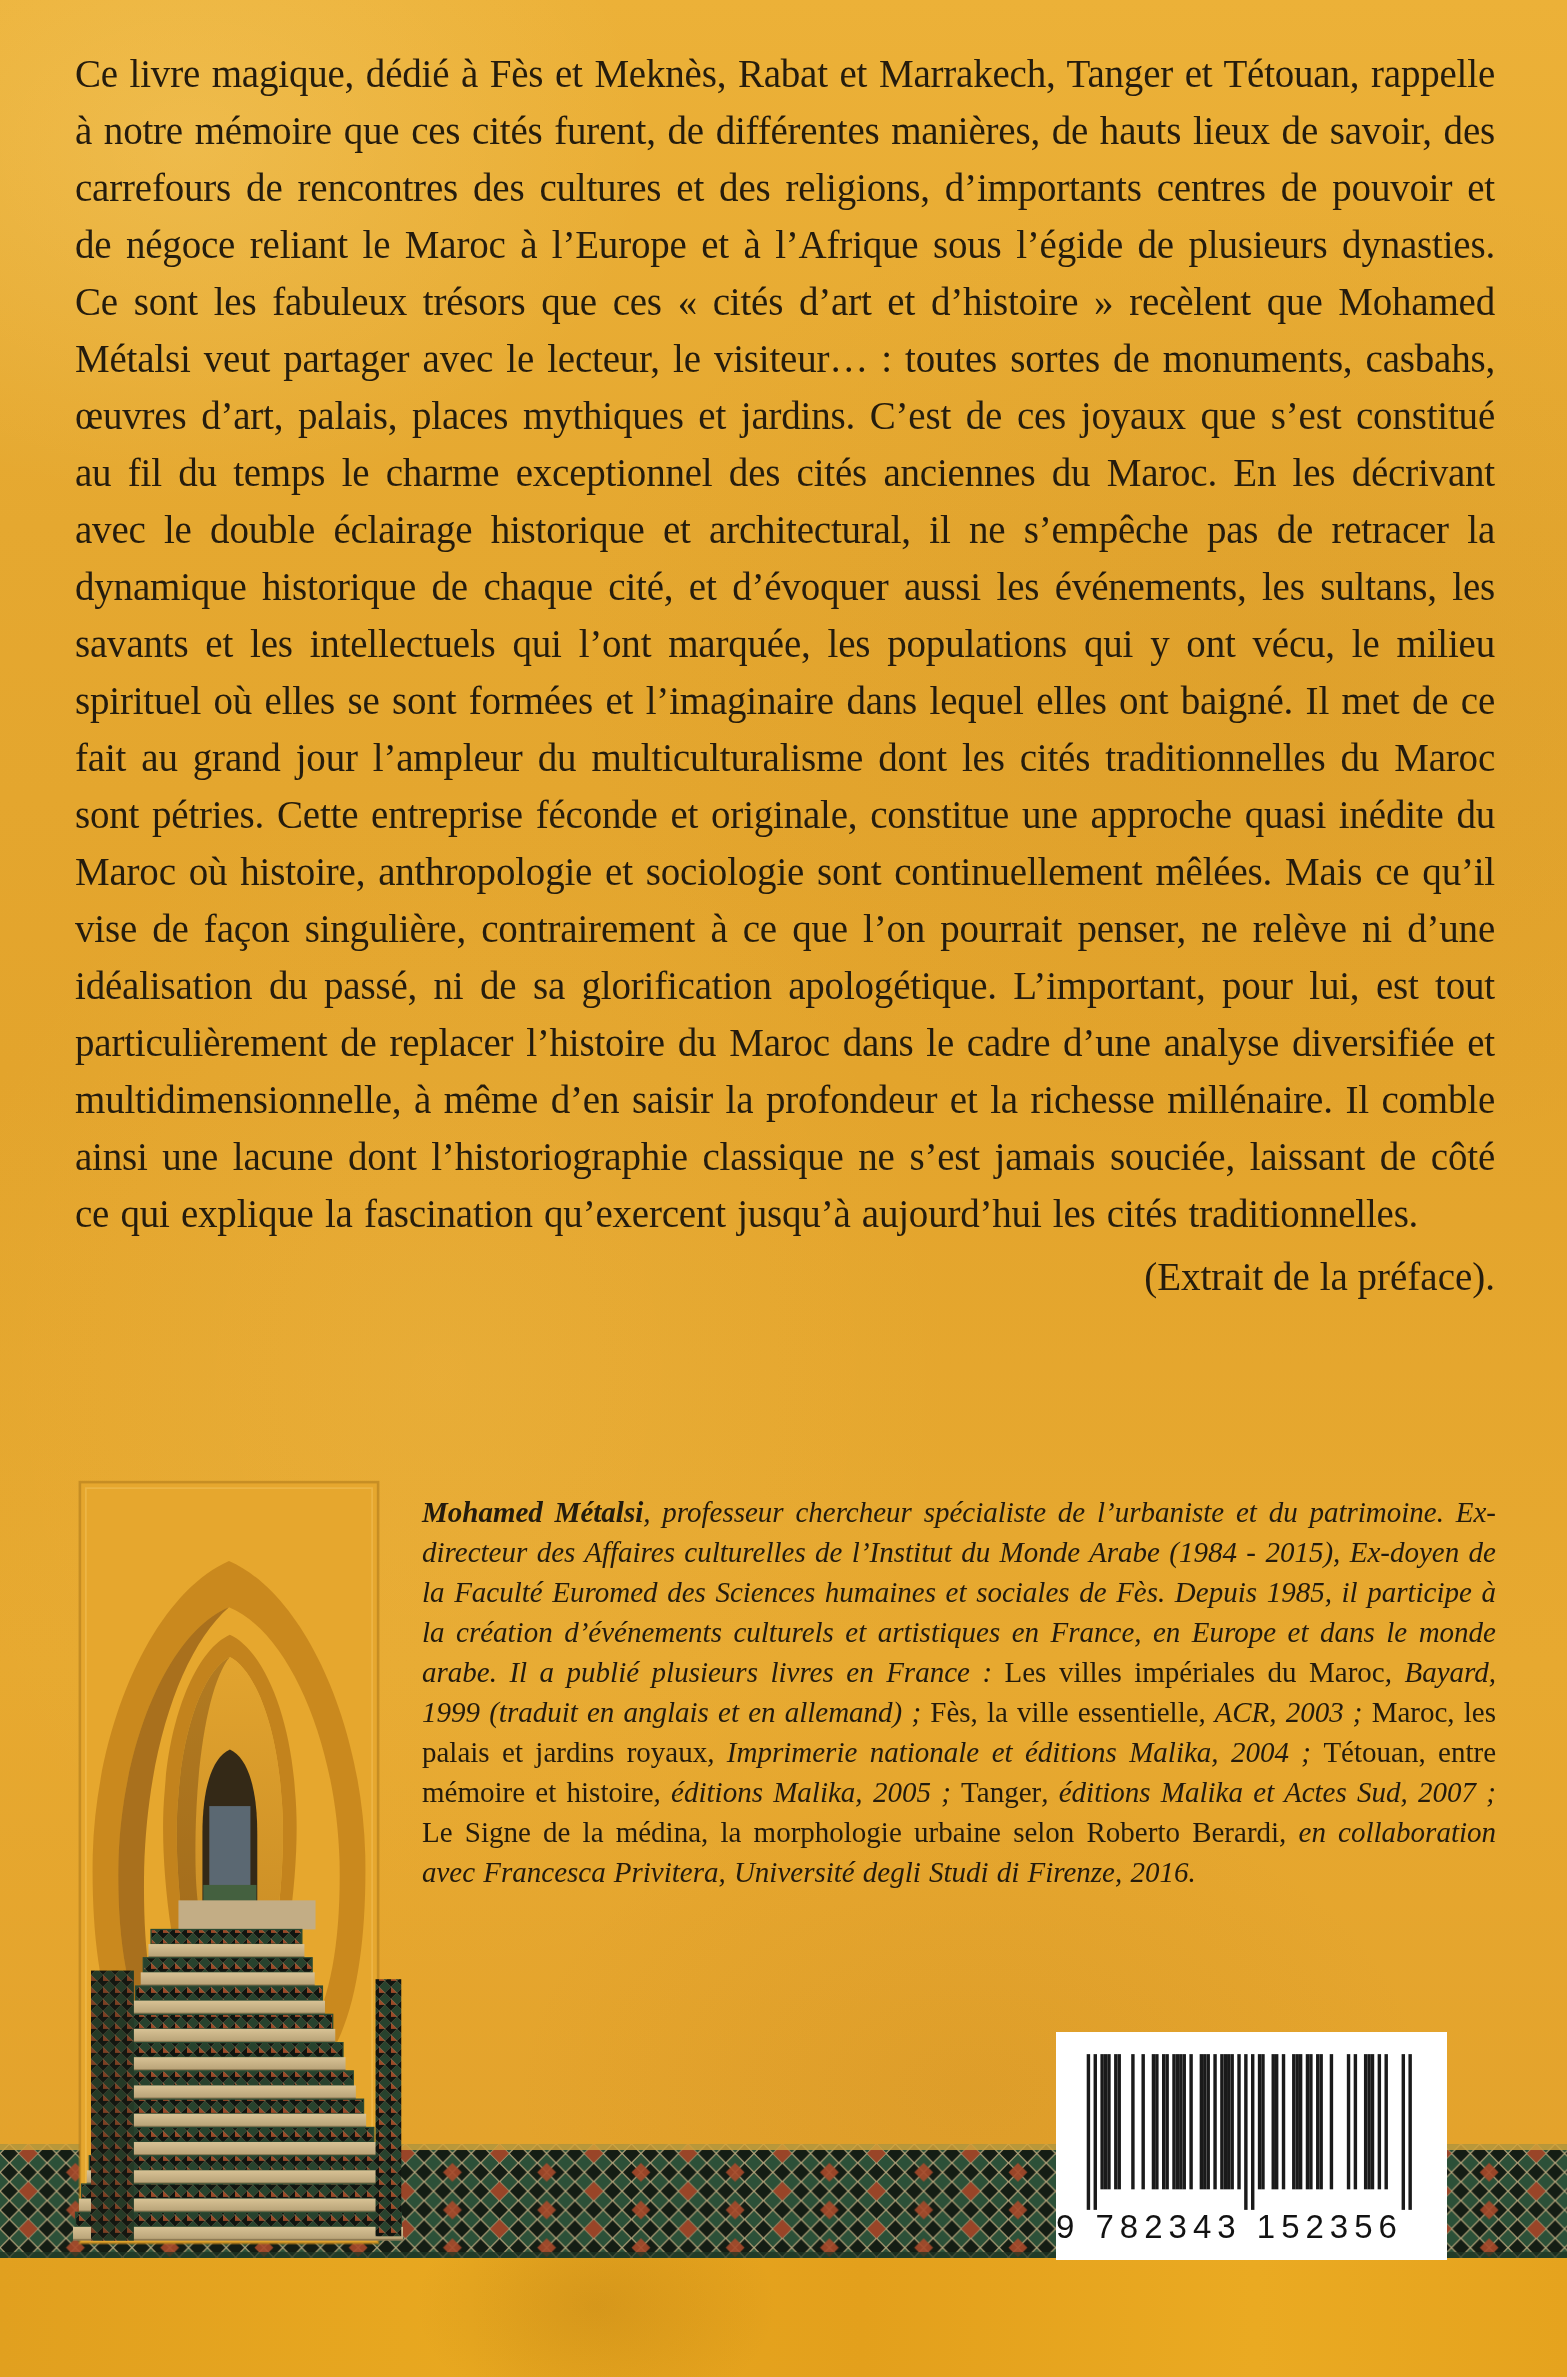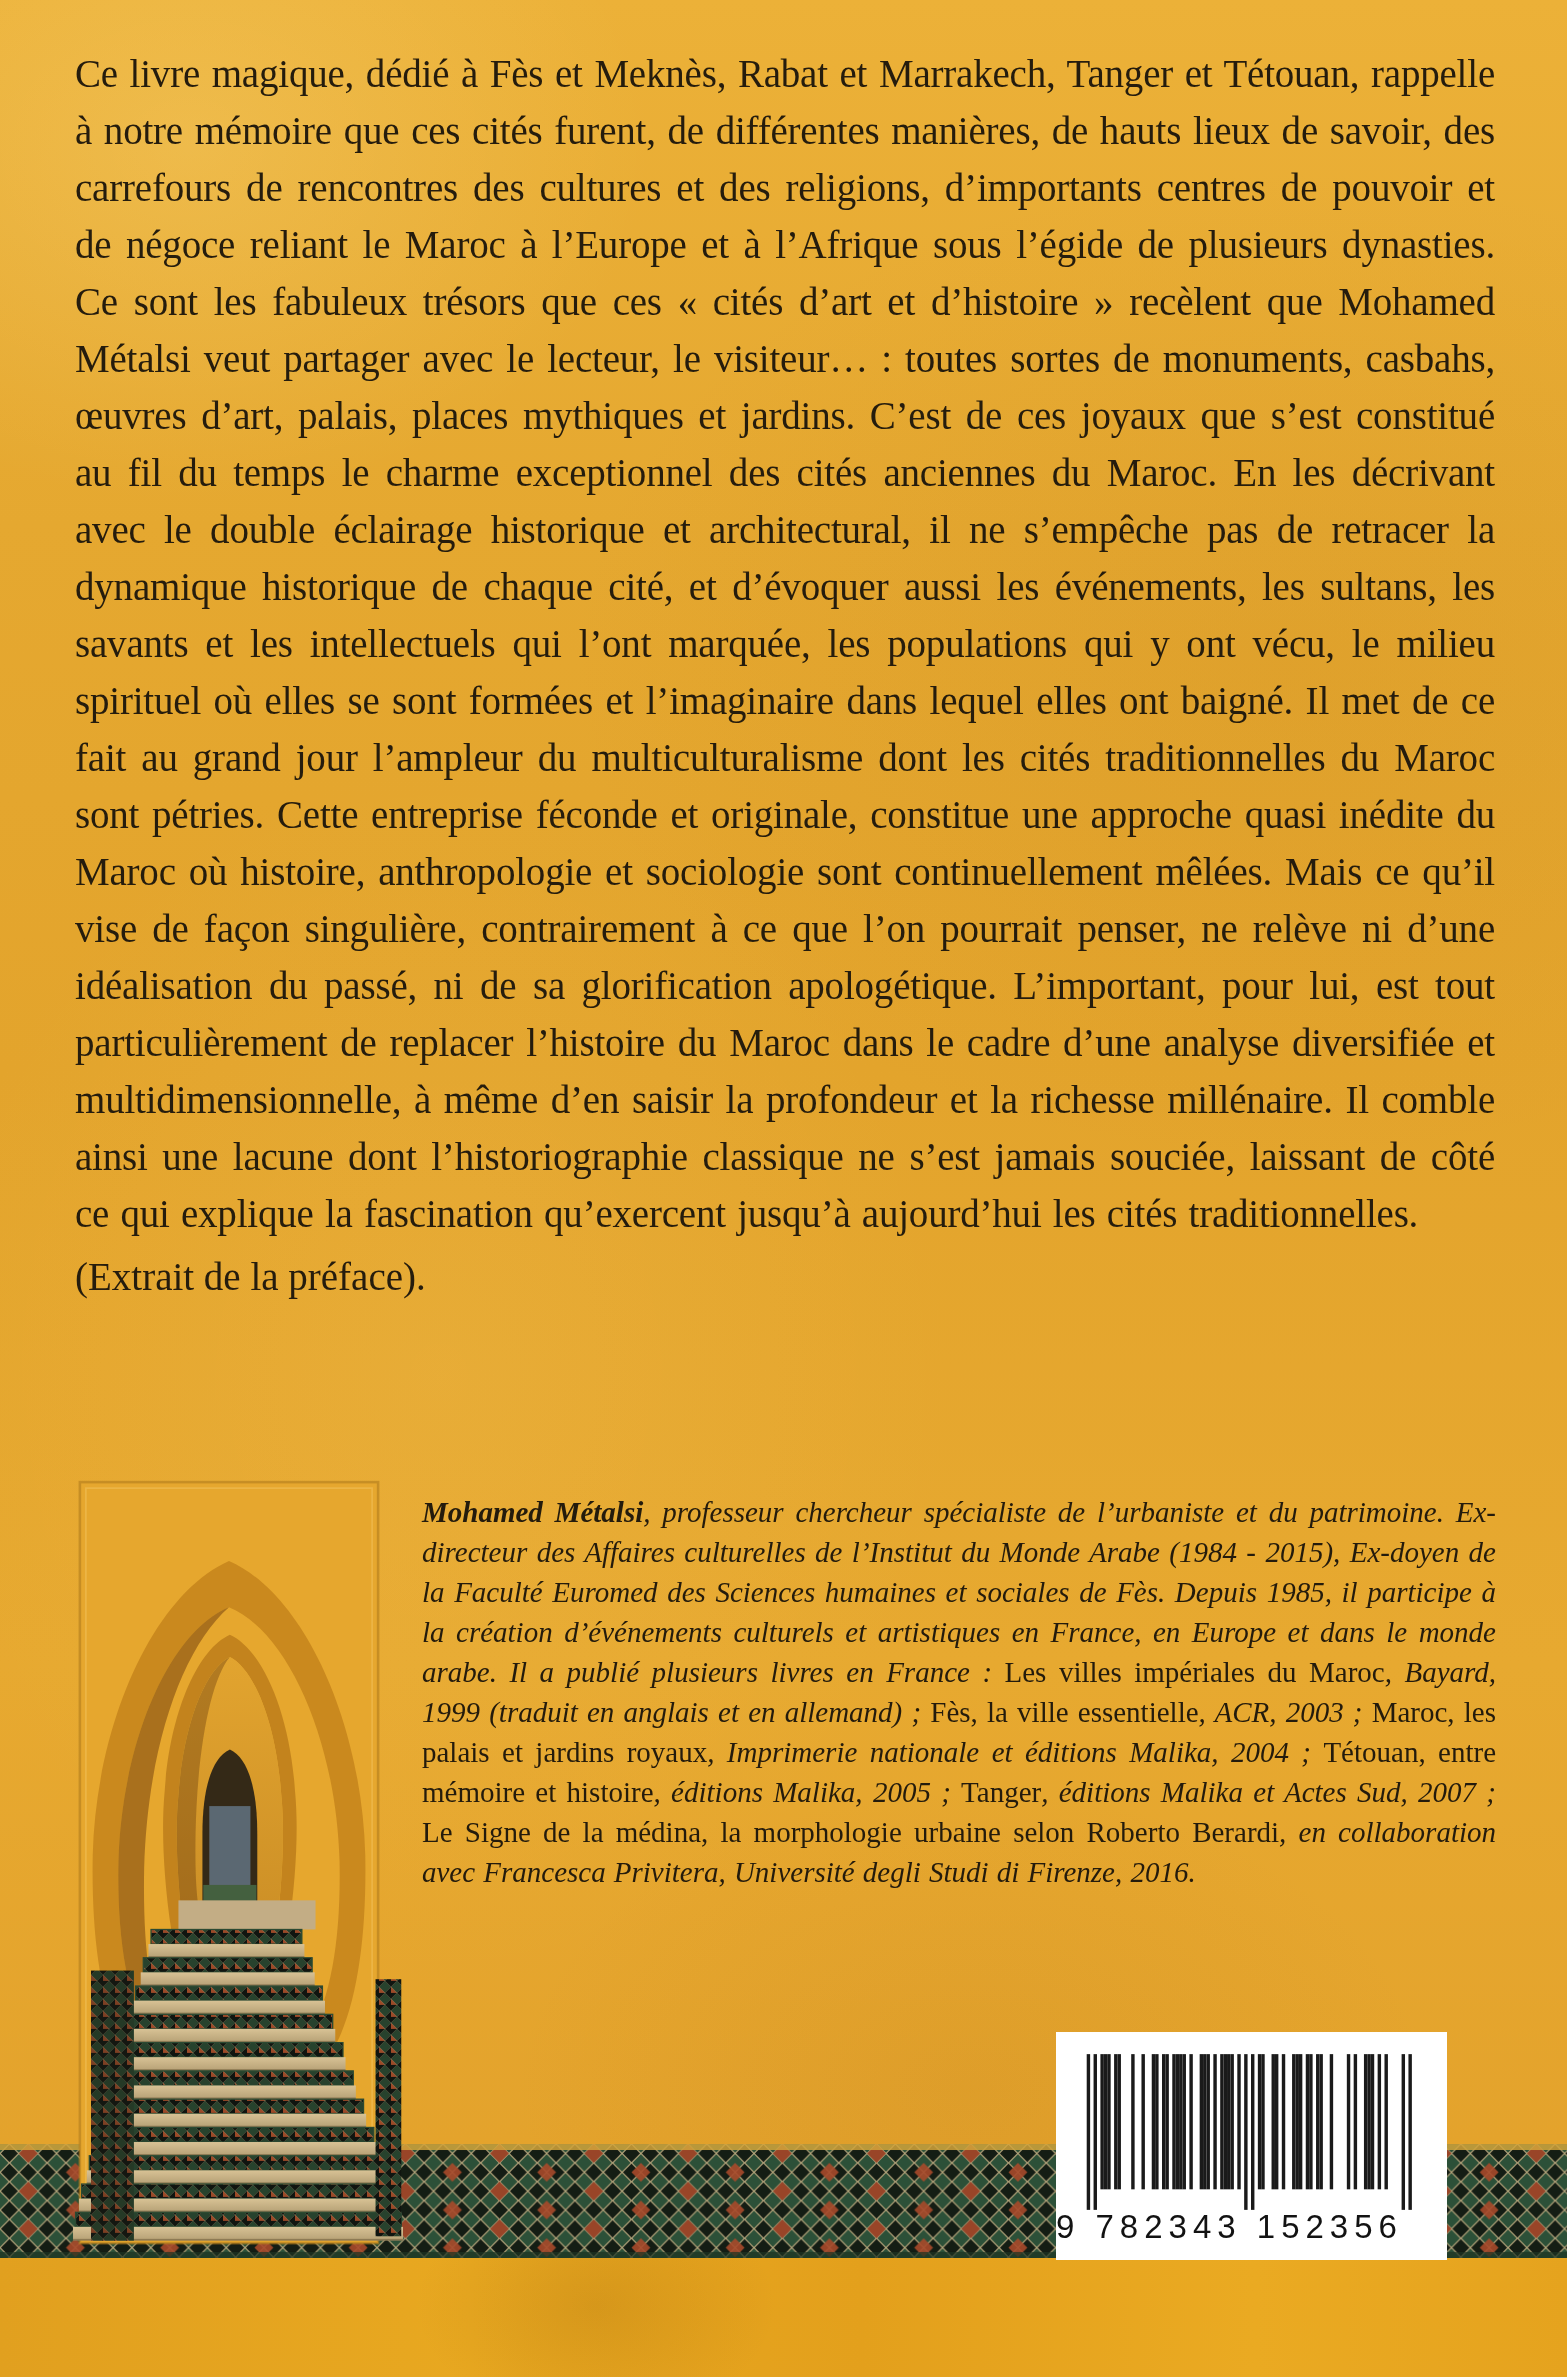--- a/index.html
+++ b/index.html
@@ -16,21 +16,21 @@
   
   .blurb{
     position:absolute; left:75px; top:45px; width:1420px; z-index:6;
     color:#251c0d;
   }
   .blurb p.main{
     margin:0; font-size:39px; line-height:57px; text-align:justify;
     word-spacing:1.7px; letter-spacing:-0.2px;
   }
   .blurb p.attrib{
-    margin:6.9px 0 0 0; font-size:39px; line-height:55px; text-align:left;
+    margin:6.9px 0 0 0; font-size:39px; line-height:55px; text-align:right;
   }
   .bio{
     position:absolute; left:422px; top:1492px; width:1074px; z-index:6;
     font-size:29px; line-height:40px; text-align:justify;
     color:#241b0c; font-style:italic; word-spacing:0.9px;
   }
   .bio .bi{font-weight:bold; font-style:italic;margin-top:30px;}
   .bio .rm{font-style:normal;}
   .isbn-block{
     position:absolute; left:610px; top:2027px; z-index:6;

